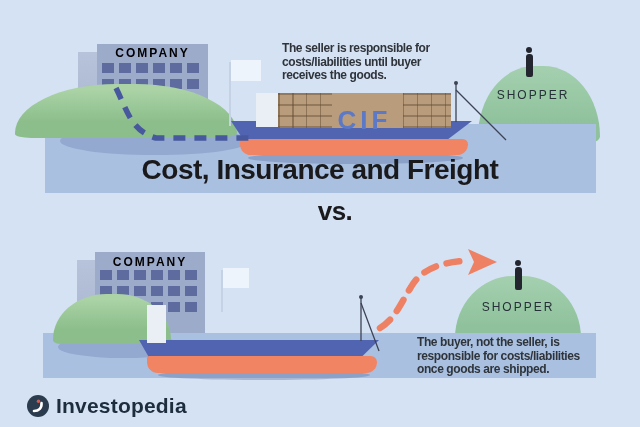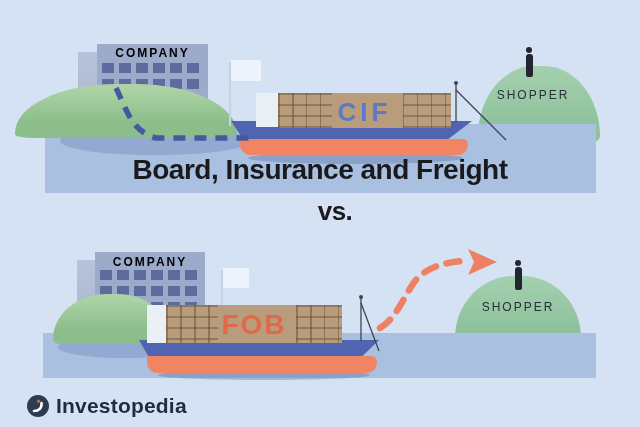--- a/index.html
+++ b/index.html
@@ -44,20 +44,21 @@
   .cpanel{
     background-image:
       repeating-linear-gradient(90deg, rgba(90,70,45,.45) 0 1.5px, rgba(0,0,0,0) 1.5px 14px),
       repeating-linear-gradient(180deg, rgba(90,70,45,.40) 0 1.5px, rgba(0,0,0,0) 1.5px 11px);
   }
   .deck{background:#5164b2;}
   .hull{background:#f18463;}
   .ship-code{
     position:absolute;left:0;right:0;text-align:center;
     font-weight:700;
+    margin-top:8px;
   }
   .code-cif{color:#5b79c7;font-size:26px;letter-spacing:4px;top:4px;}
   .code-fob{color:#e2684c;font-size:28px;letter-spacing:2px;top:4px;}
 
   
   .flag-pole{background:#c5d2e6;}
   .flag-cloth{background:rgba(240,246,252,.9);}
 
   
   .figure .head{width:6px;height:6px;border-radius:50%;background:#23262e;margin:0 auto;}
@@ -117,22 +118,25 @@
     <div class="abs cpanel" style="right:0;top:0;width:48px;height:100%;"></div>
     <div class="ship-code code-cif">CIF</div>
   </div>
 
   <div class="abs figure" style="left:524px;top:47px;width:10px;">
     <div class="head"></div>
     <div class="body"></div>
   </div>
   <div class="abs place-label" style="left:478px;top:88px;width:110px;">SHOPPER</div>
 
+  <div class="abs note" style="left:282px;top:42px;width:185px;">The seller is responsible for
+costs/liabilities until buyer
+receives the goods.</div>
 
-  <div class="abs title t-main" style="top:154px;">Board, Insurance and Freight</div>
+  <div class="abs title t-main" style="top:154px;">Cost, Insurance and Freight</div>
   <div class="abs title t-vs" style="top:196px;margin-left:15px;">vs.</div>
 
   <div class="abs bldg-tower" style="left:77px;top:260px;width:20px;height:77px;"></div>
   <div class="abs bldg-main" style="left:95px;top:252px;width:110px;height:84px;"></div>
   <div class="abs windows" style="left:100px;top:270px;width:99px;height:42px;"></div>
   <div class="abs bldg-label" style="left:95px;top:255px;width:110px;">COMPANY</div>
 
   <div class="abs dome" style="left:455px;top:276px;width:126px;height:67px;"></div>
 
   <div class="abs band" style="left:43px;top:333px;width:553px;height:45px;"></div>
@@ -141,32 +145,30 @@
   <div class="abs hill" style="left:53px;top:294px;width:118px;height:50px;"></div>
 
   <div class="abs flag-pole" style="left:221px;top:270px;width:2px;height:42px;"></div>
   <div class="abs flag-cloth" style="left:223px;top:268px;width:26px;height:20px;"></div>
 
   <div class="abs shadow" style="left:158px;top:370px;width:212px;height:10px;"></div>
 
   <div class="abs deck" style="left:139px;top:340px;width:240px;height:21px;clip-path:polygon(0 0,100% 0,91% 100%,5% 100%);"></div>
   <div class="abs hull" style="left:147px;top:356px;width:230px;height:17px;border-radius:3px 8px 14px 14px;"></div>
   <div class="abs wheelhouse" style="left:147px;top:305px;width:19px;height:38px;"></div>
-  <div class="abs container-box" style="left:166px;top:305px;width:176px;height:38px;">
-    <div class="abs cpanel" style="left:0;top:0;width:52px;height:100%;"></div>
-    <div class="abs cpanel" style="right:0;top:0;width:46px;height:100%;"></div>
-    <div class="ship-code code-fob">FOB</div>
-  </div>
 
   <div class="abs figure" style="left:513px;top:260px;width:10px;">
     <div class="head"></div>
     <div class="body"></div>
   </div>
   <div class="abs place-label" style="left:463px;top:300px;width:110px;">SHOPPER</div>
 
+  <div class="abs note" style="left:417px;top:336px;width:182px;">The buyer, not the seller, is
+responsible for costs/liabilities
+once goods are shipped.</div>
 
   <svg class="overlay" width="640" height="427" viewBox="0 0 640 427">
 
     <path d="M116,88 C127,110 131,131 156,138 L252,138" fill="none" stroke="#47589e" stroke-width="5.5" stroke-dasharray="12 9"></path>
 
     <g stroke="#3c4354" stroke-width="1.3">
       <line x1="456" y1="84" x2="456" y2="122"></line>
       <line x1="456" y1="90" x2="506" y2="140"></line>
       <circle cx="456" cy="83" r="2" fill="#3c4354" stroke="none"></circle>
     </g>

